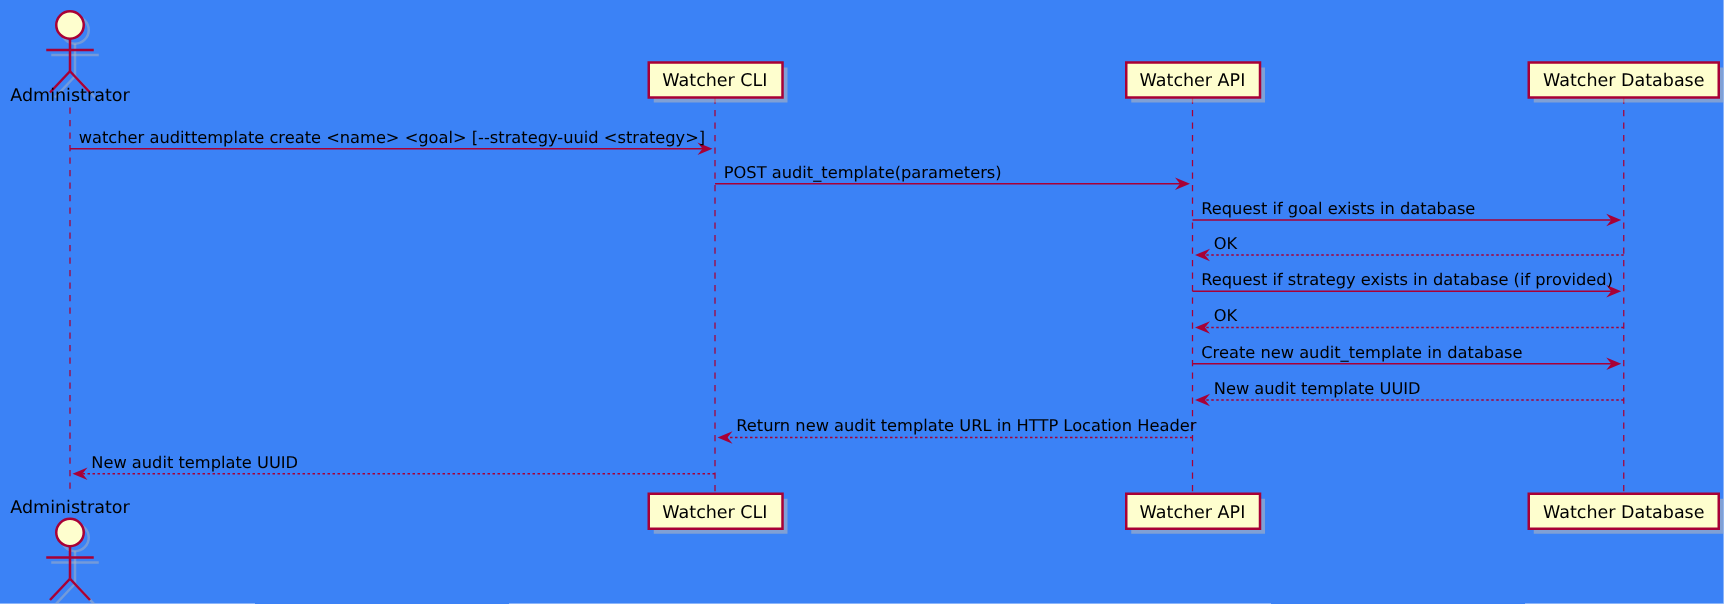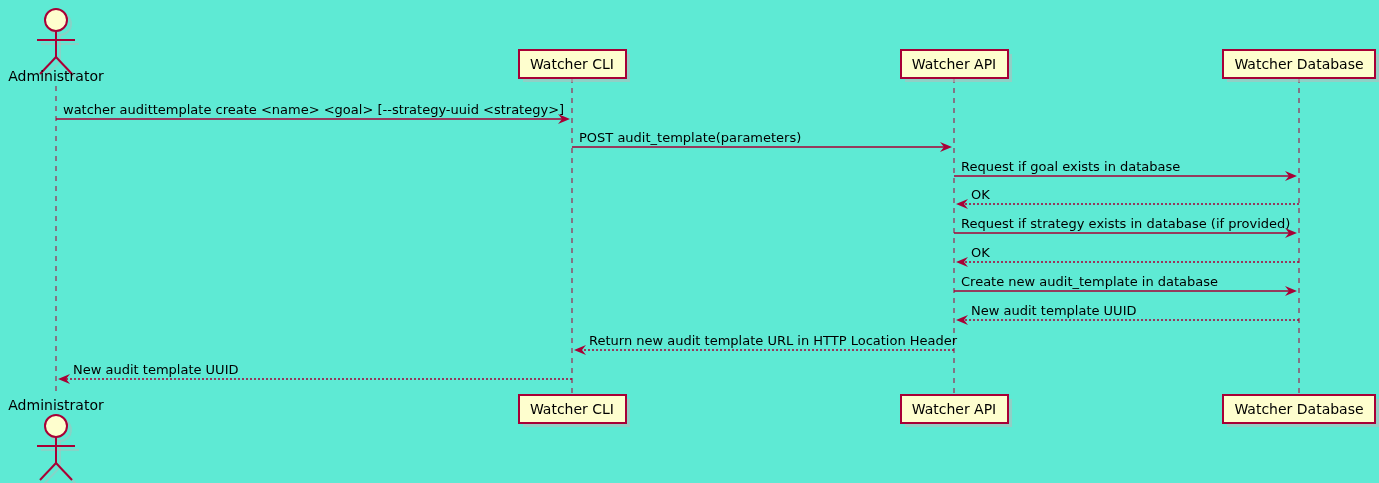--- a/index.html
+++ b/index.html
@@ -5,21 +5,21 @@
   html, body {
     margin: 0;
     padding: 0;
     background: #FFFFFF;
     font-family: "DejaVu Sans", sans-serif;
   }
   .canvas {
     position: relative;
     width: 1379px;
     height: 483px;
-    background: #5eead4;
+    background: #3b82f6;
     overflow: hidden;
   }
   svg text {
     font-family: "DejaVu Sans", sans-serif;
   }
 </style>
 </head>
 <body>
 
 <div class="canvas">

